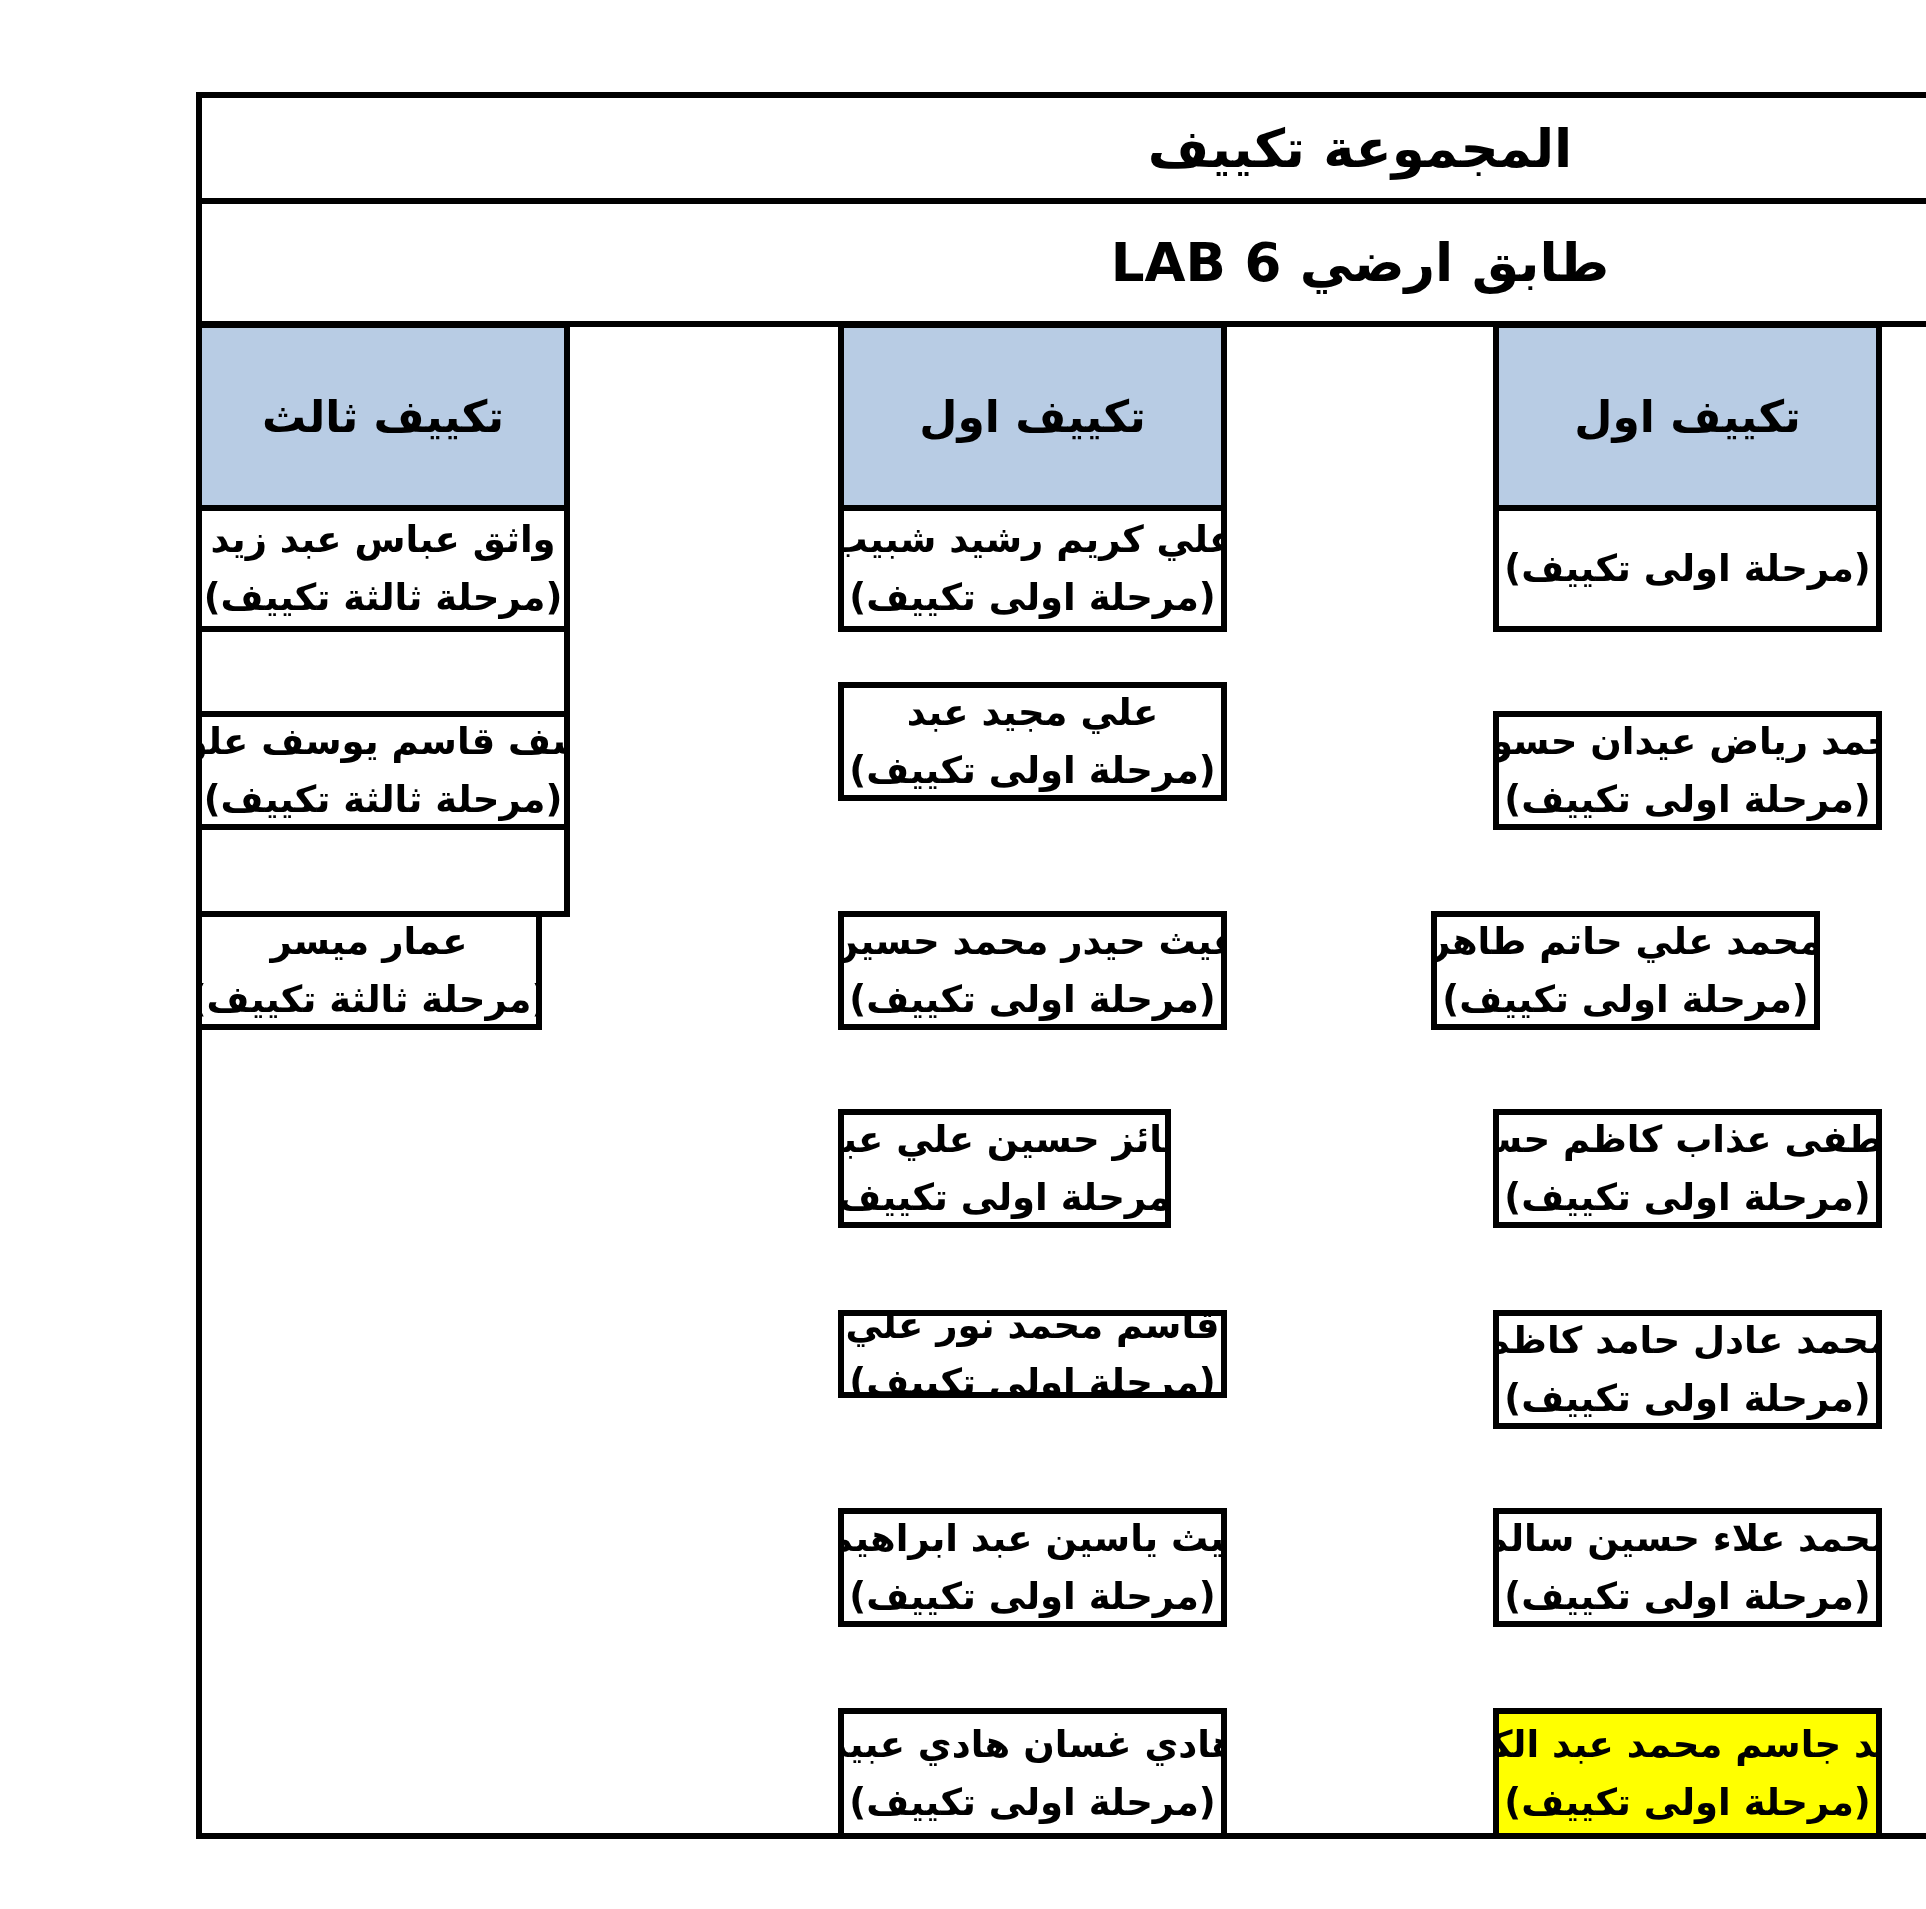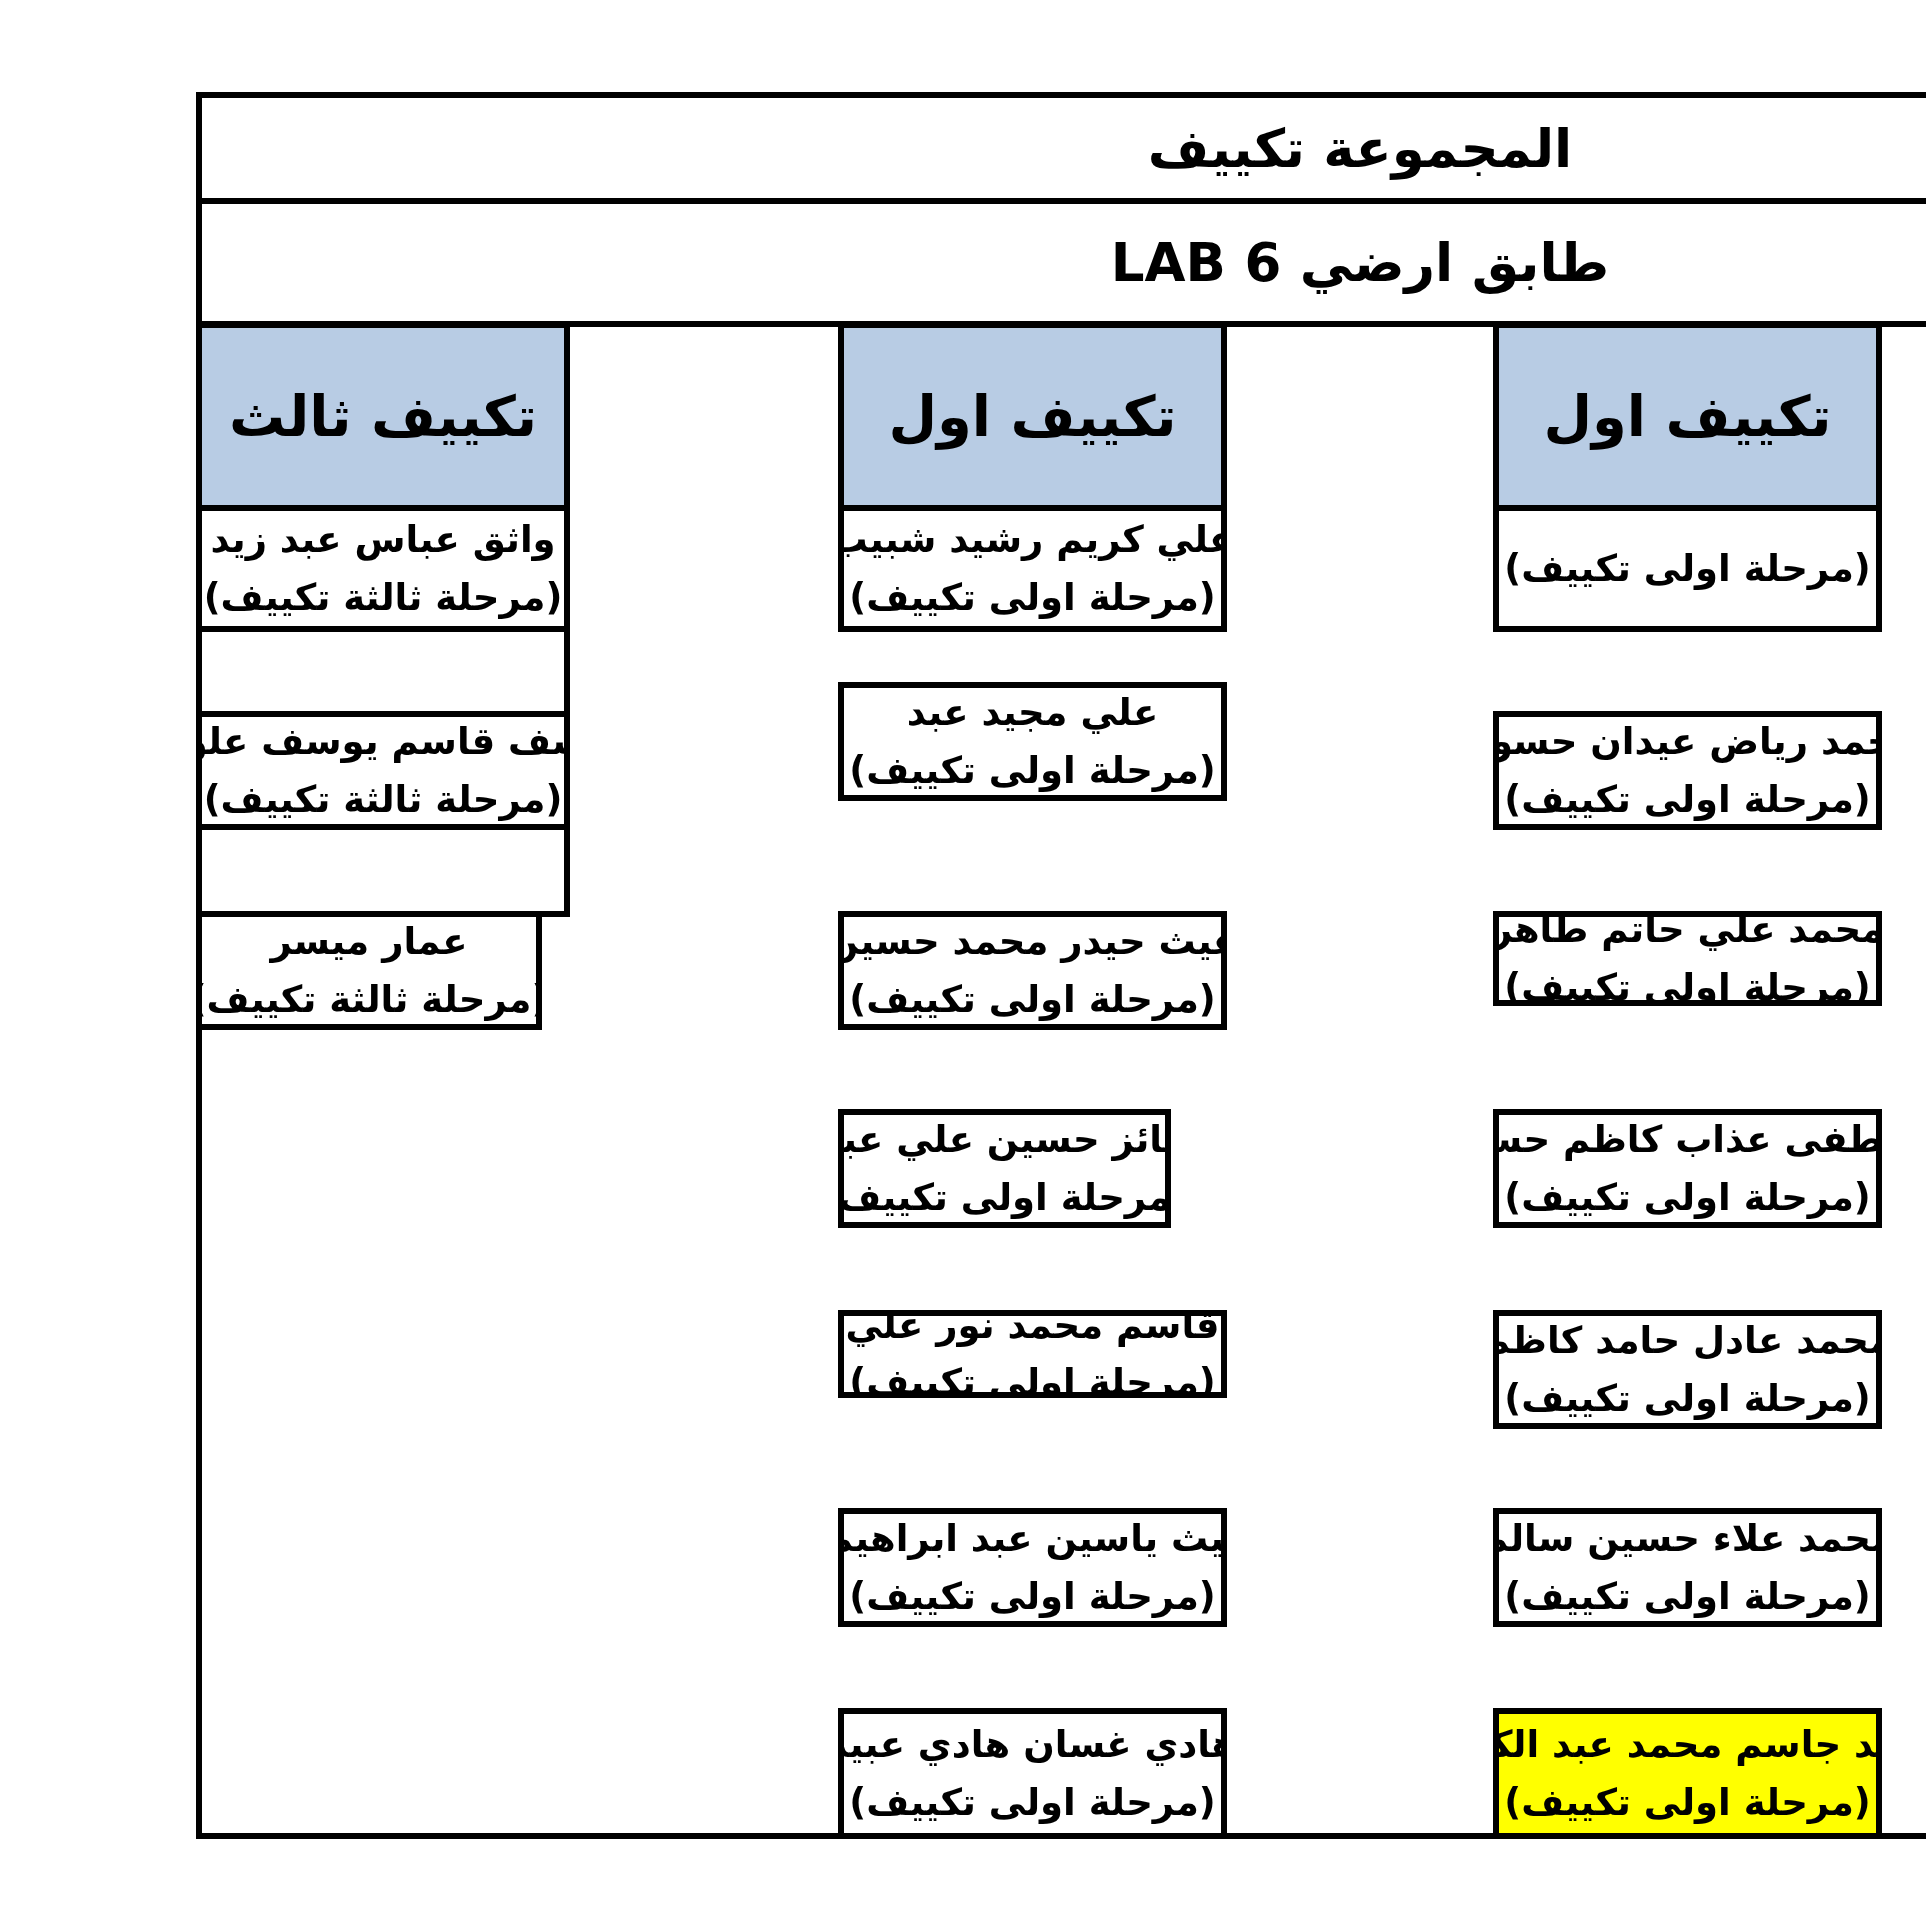--- a/index.html
+++ b/index.html
@@ -18,21 +18,21 @@
     display: flex;
     flex-direction: column;
     align-items: center;
     justify-content: center;
     text-align: center;
     direction: rtl;
     overflow: hidden;
   }
   .frame { background: transparent; z-index: 0; }
   .titlecell { z-index: 2; font-weight: bold; font-size: 53px; }
-  .headercell { z-index: 3; background: var(--header-bg, #b8cce4); font-weight: bold; font-size: 56px; }
+  .headercell { z-index: 3; background: var(--header-bg, #b8cce4); font-weight: bold; font-size: 44px; }
   .studentbox { z-index: 3; font-weight: bold; font-size: 37px; line-height: 1.55; }
   .studentbox.highlight { background: var(--highlight-bg, #ffff00); }
   .fillercell { z-index: 1; }
   .nm, .st { white-space: nowrap; }
 </style>
 </head>
 <body>
 
 <div id="page">
   <div class="cell frame" style="left:196px; top:92px; width:2328px; height:1747px;"></div>
@@ -97,21 +97,21 @@
       <div class="cell headercell" style="left: 1493px; top: 322px; width: 389px; height: 189px;">
         <span>تكييف اول</span>
       </div>
       <div class="cell studentbox" style="left: 1493px; top: 505px; width: 389px; height: 127px;">
         <div class="st">(مرحلة اولى تكييف)</div>
       </div>
       <div class="cell studentbox" style="left: 1493px; top: 711px; width: 389px; height: 119px;">
         <div class="nm">محمد رياض عيدان حسون</div>
         <div class="st">(مرحلة اولى تكييف)</div>
       </div>
-      <div class="cell studentbox" style="left: 1493px; top: 911px; width: 389px; height: 95px;">
+      <div class="cell studentbox" style="left: 1431px; top: 911px; width: 389px; height: 119px;">
         <div class="nm">محمد علي حاتم طاهر</div>
         <div class="st">(مرحلة اولى تكييف)</div>
       </div>
       <div class="cell studentbox" style="left: 1493px; top: 1109px; width: 389px; height: 119px;">
         <div class="nm">مصطفى عذاب كاظم حسون</div>
         <div class="st">(مرحلة اولى تكييف)</div>
       </div>
       <div class="cell studentbox" style="left: 1493px; top: 1310px; width: 389px; height: 119px;">
         <div class="nm">محمد عادل حامد كاظم</div>
         <div class="st">(مرحلة اولى تكييف)</div>

